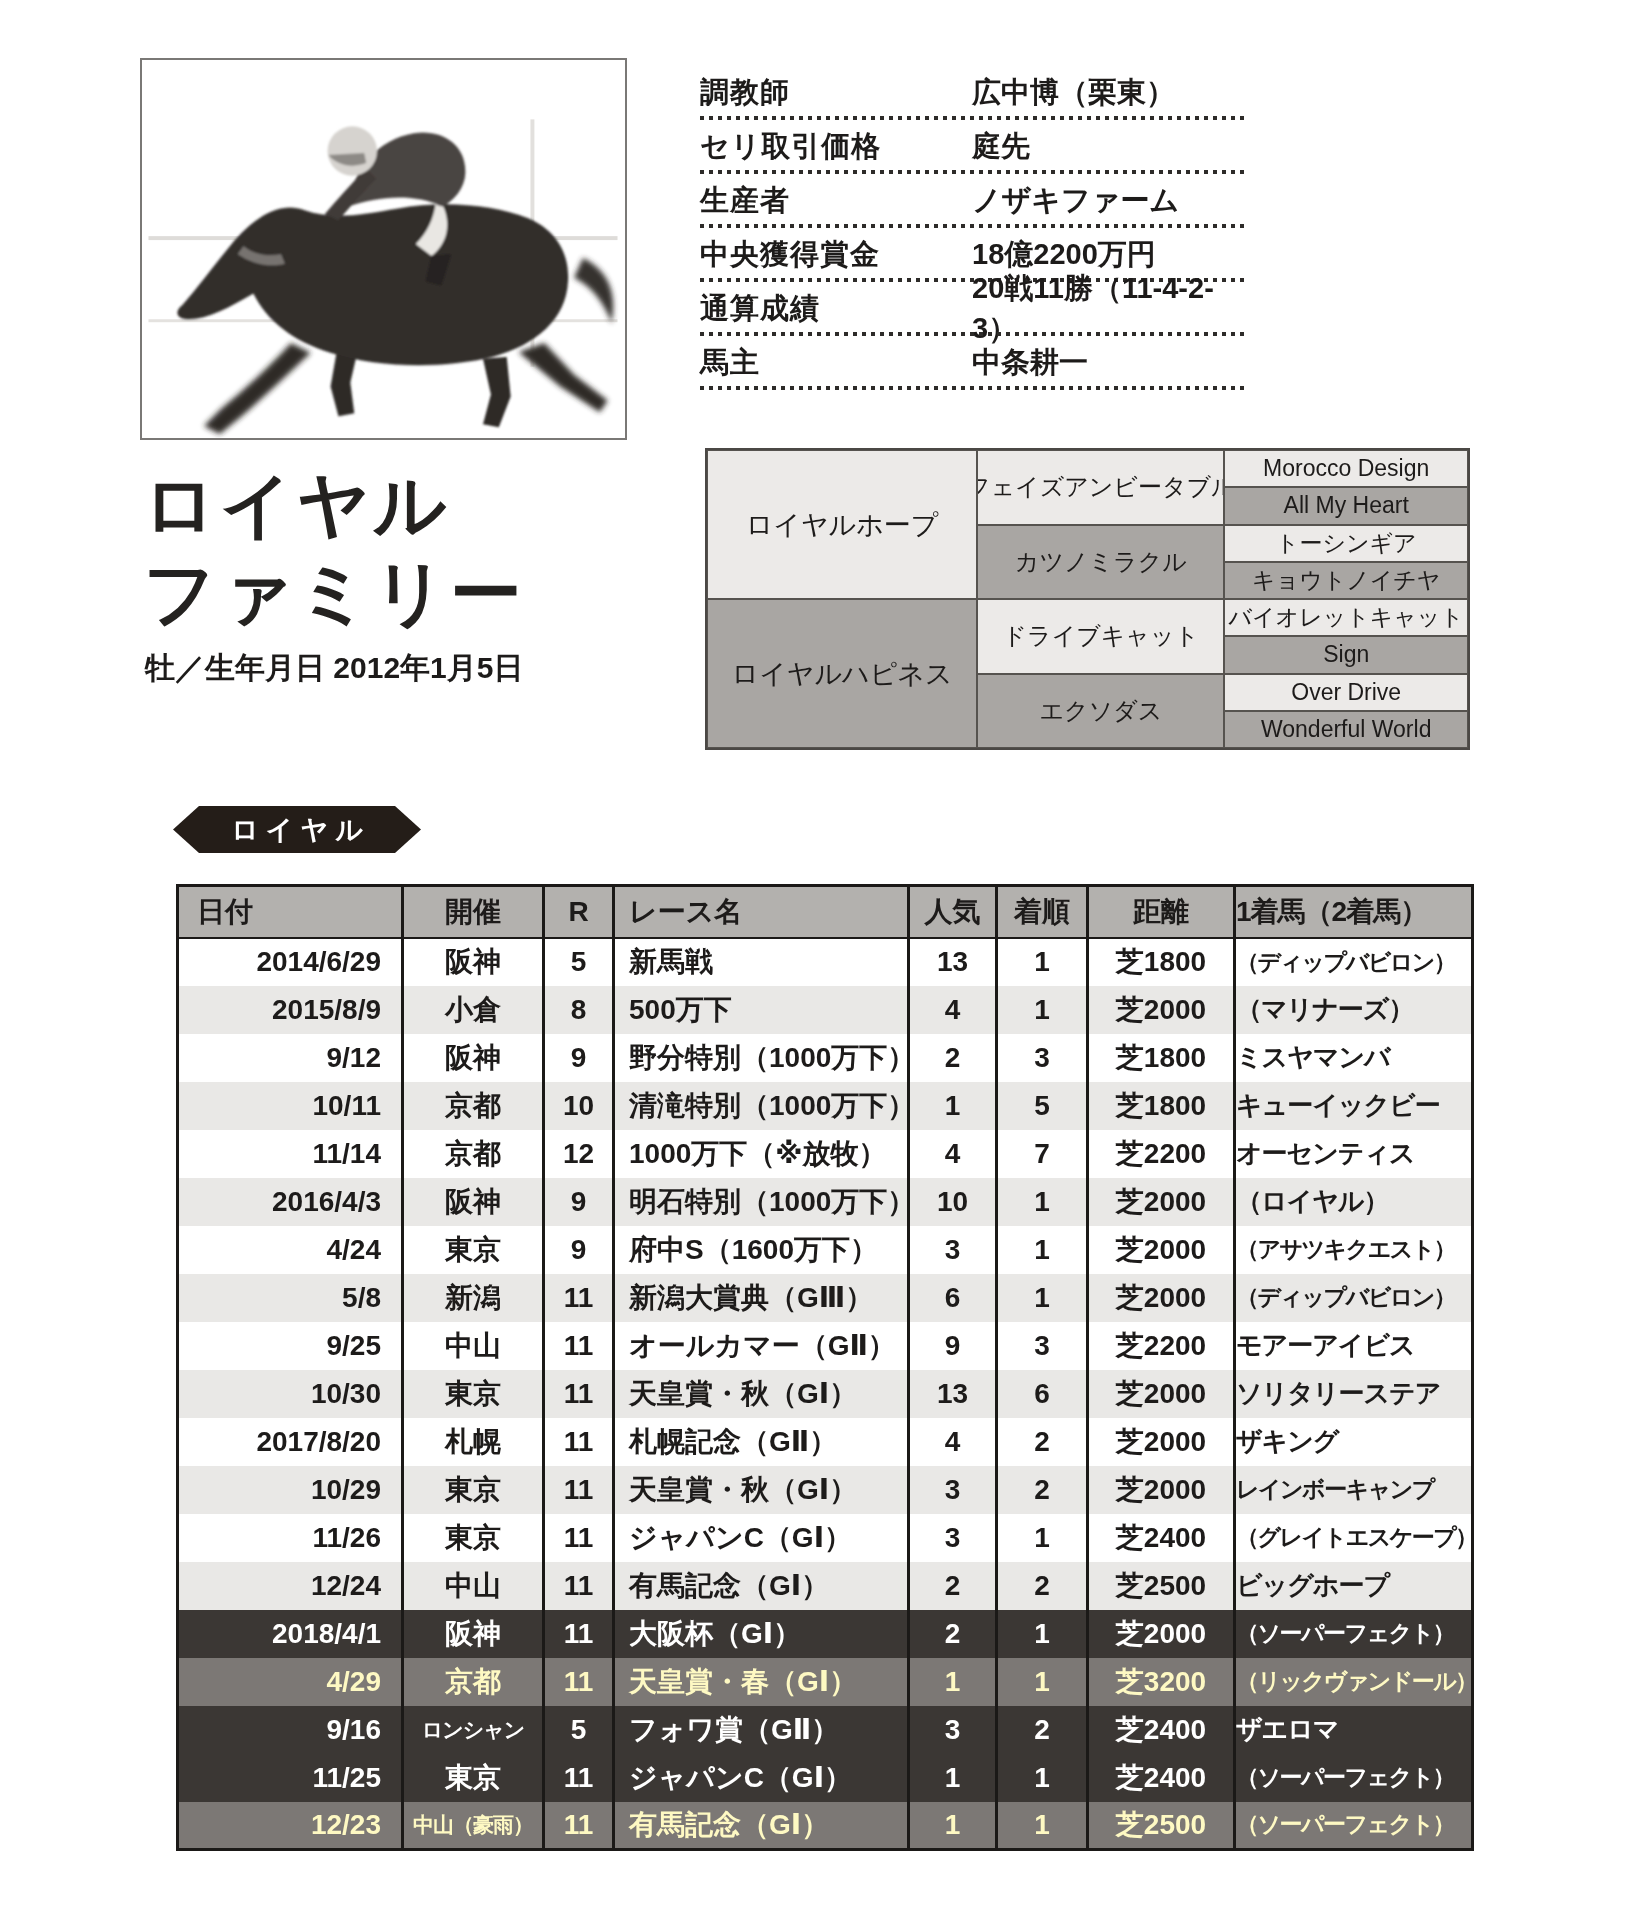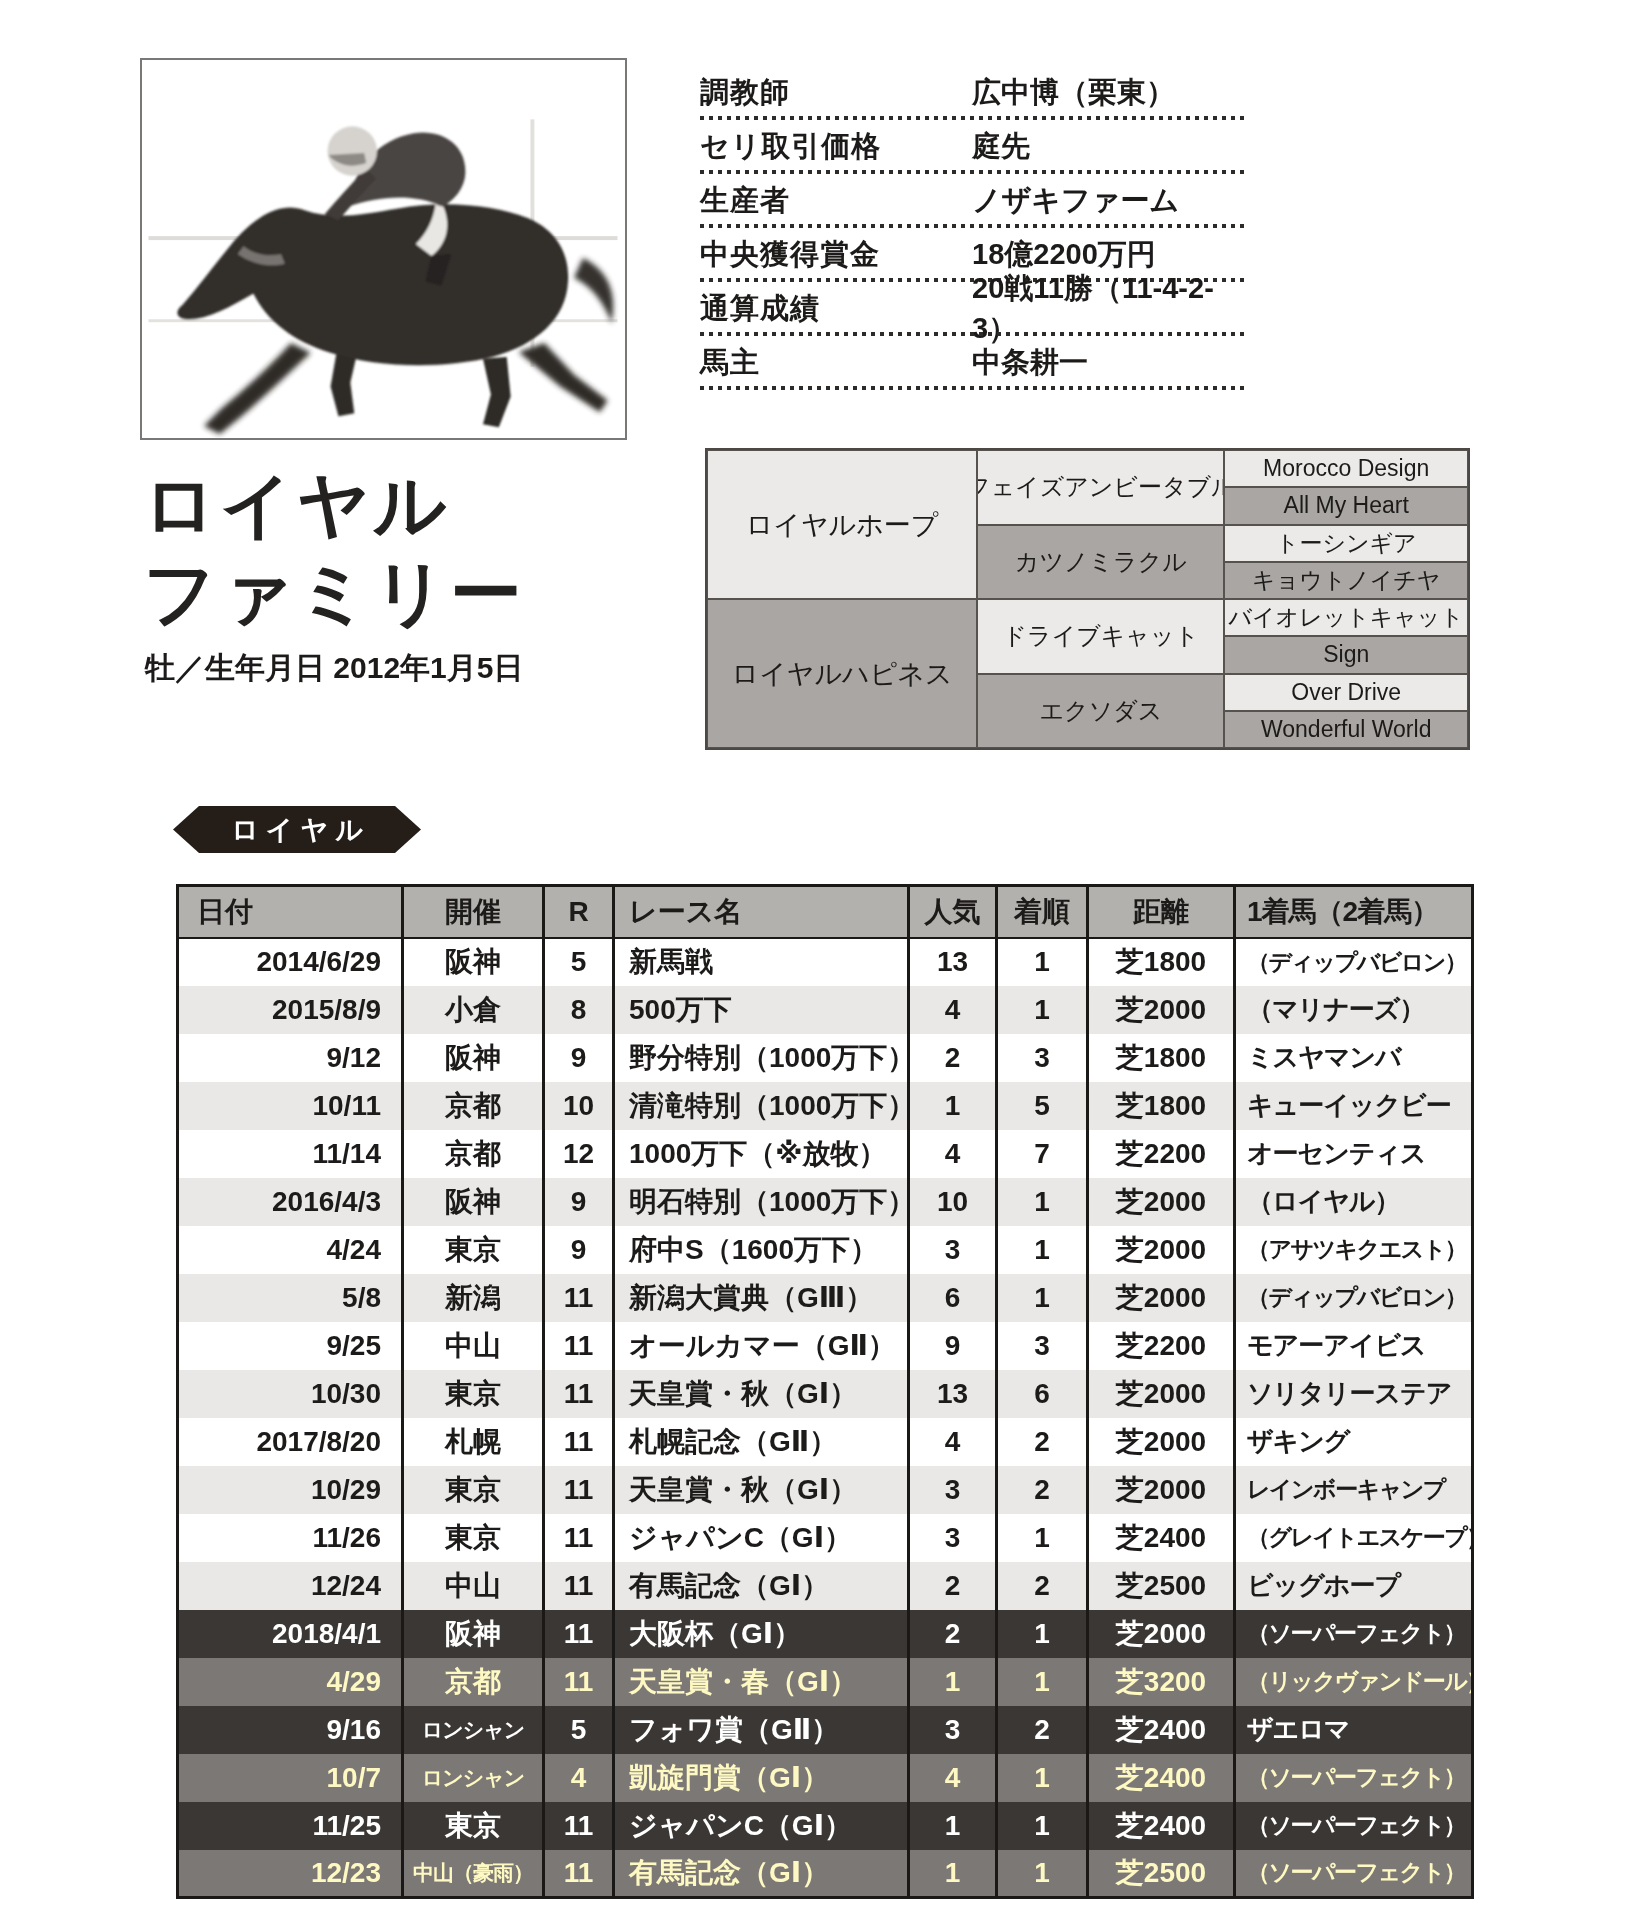--- a/index.html
+++ b/index.html
@@ -80,21 +80,21 @@
   tr.tone-mid{background:var(--mid-row-bg);color:#fef9c3;}
   td{font-size:28px;}
   .c-date{text-align:right;padding-right:20px;}
   th.c-date{text-align:left;padding-left:18px;}
   .c-venue{text-align:center;}
   .c-r{text-align:center;}
   .c-race{text-align:left;padding-left:14px;}
   th.c-race{padding-left:14px;}
   .c-pop,.c-fin{text-align:center;}
   .c-dist{text-align:center;}
-  .c-winner{text-align:left;padding-left:11px;font-size:26px;letter-spacing:-1px;margin-left:16px;}
+  .c-winner{text-align:left;padding-left:0;font-size:26px;letter-spacing:-1px;margin-left:16px;}
   td.cond{font-size:21px;letter-spacing:-1px;}
   td.cond2{font-size:23px;letter-spacing:-1.5px;}
 </style>
 </head>
 <body>
 
 <div class="page">
 
   <div class="photo-frame">
     <svg viewBox="0 0 487 382" xmlns="http://www.w3.org/2000/svg">
@@ -379,30 +379,20 @@
         <tr class="tone-dark">
           <td class="c-date">9/16</td>
           <td class="c-venue cond">ロンシャン</td>
           <td class="c-r">5</td>
           <td class="c-race">フォワ賞（GⅡ）</td>
           <td class="c-pop">3</td>
           <td class="c-fin">2</td>
           <td class="c-dist">芝2400</td>
           <td class="c-winner">ザエロマ</td>
         </tr>
-        <tr class="tone-mid">
-          <td class="c-date">10/7</td>
-          <td class="c-venue cond">ロンシャン</td>
-          <td class="c-r">4</td>
-          <td class="c-race">凱旋門賞（GⅠ）</td>
-          <td class="c-pop">4</td>
-          <td class="c-fin">1</td>
-          <td class="c-dist">芝2400</td>
-          <td class="c-winner cond2">（ソーパーフェクト）</td>
-        </tr>
         <tr class="tone-dark">
           <td class="c-date">11/25</td>
           <td class="c-venue">東京</td>
           <td class="c-r">11</td>
           <td class="c-race">ジャパンC（GⅠ）</td>
           <td class="c-pop">1</td>
           <td class="c-fin">1</td>
           <td class="c-dist">芝2400</td>
           <td class="c-winner cond2">（ソーパーフェクト）</td>
         </tr>

